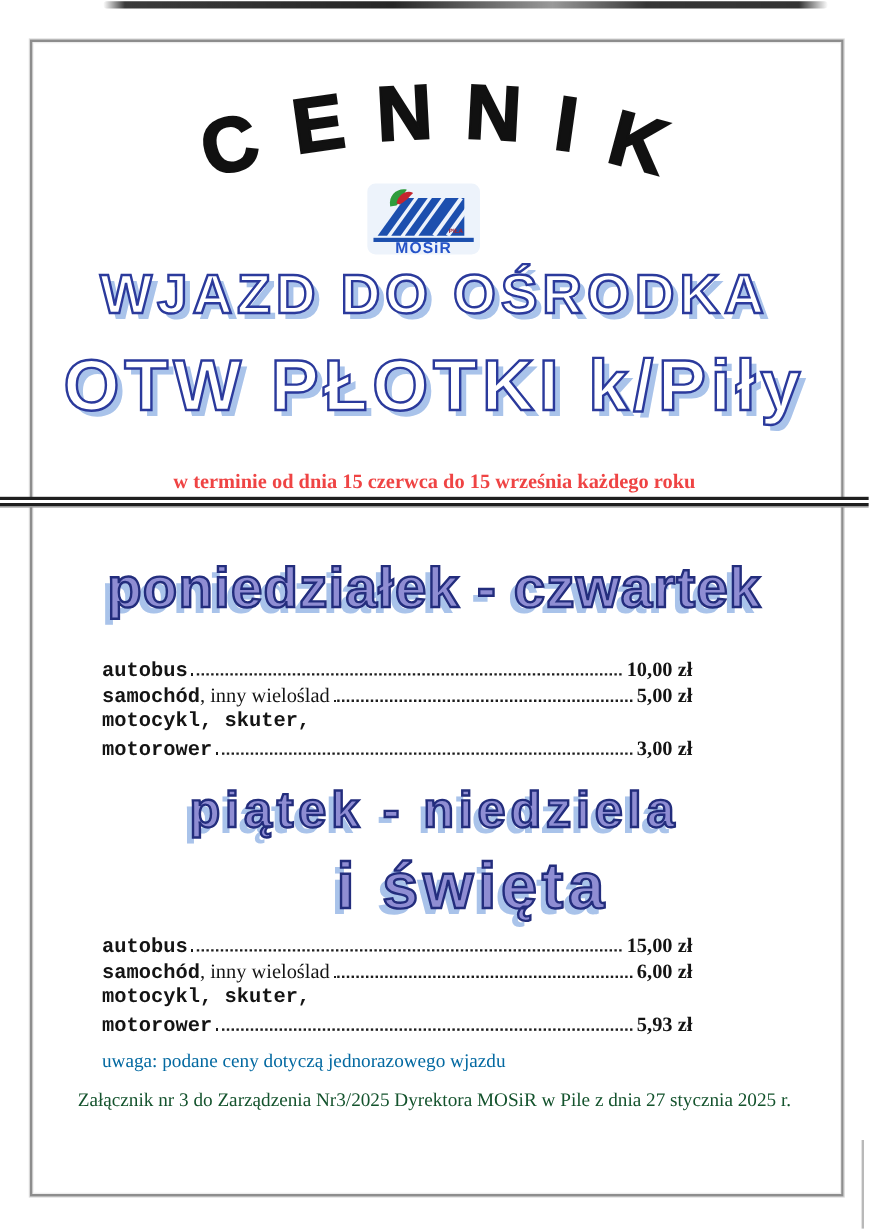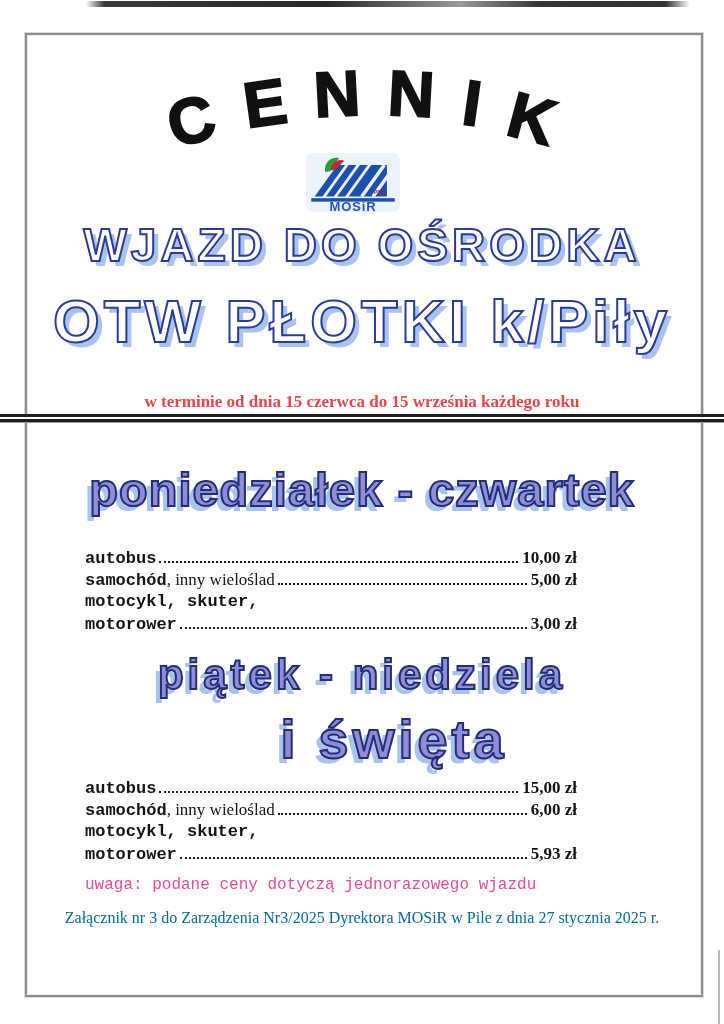--- a/index.html
+++ b/index.html
@@ -103,25 +103,25 @@
   .psuffix{font-weight:normal;}
   .leader{
     flex:1 1 auto;height:3px;margin:0 4px 0 3px;
     border-bottom:2px dotted #1c1c1c;
   }
   .pprice{font-weight:bold;}
 
   
   .note-uwaga{
     top:876px;left:85px;
-    font-family:Liberation Mono, monospace;font-size:16px;color:#ec4899;
+    font-family:Liberation Serif, serif;font-size:16px;color:#0369a1;
   }
   .note-attachment{
     top:909px;left:0;width:724px;text-align:center;
-    font-family:"Liberation Serif",serif;font-size:16px;color:#0369a1;
+    font-family:"Liberation Serif",serif;font-size:16px;color:#14532d;
   }
 </style>
 </head>
 <body>
 
 <div class="abs scan-artifact-top"></div>
 <div class="abs scan-artifact-right"></div>
 
 <div class="abs page-frame"></div>
 

